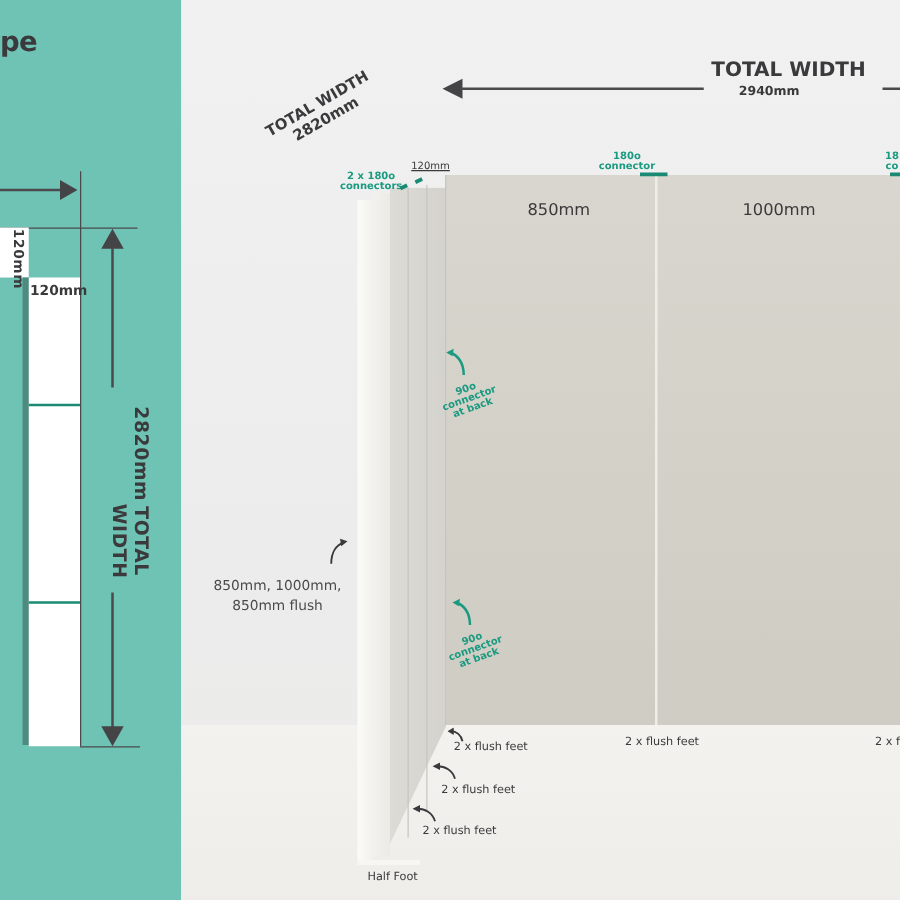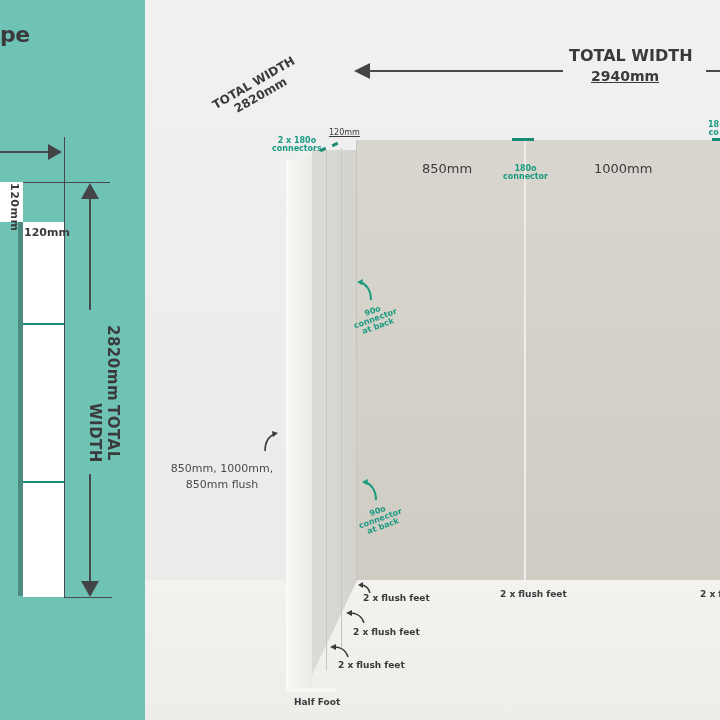--- a/index.html
+++ b/index.html
@@ -25,21 +25,21 @@
   .floor { left:145px; top:580px; width:575px; height:140px; background:linear-gradient(180deg,#f4f2ee 0%,#efede9 100%); }
   .back-wall { left:356px; top:140px; width:364px; height:440px; background:linear-gradient(180deg,#d8d6ce 0%,#d3d0c7 60%,#cfccc3 100%); }
   .seam { background:#efede8; width:2px; }
   .side-wall-1 { left:286px; top:160px; width:12px; height:530px; background:linear-gradient(90deg,#fbfbf8,#f2f1ec); }
   .side-wall-2 { left:298px; top:155px; width:14px; height:530px; background:linear-gradient(90deg,#f3f2ee,#ebeae5); }
   .side-wall-3 { left:312px; top:150px; width:45px; height:525px; background:linear-gradient(90deg,#dcdbd6,#d3d2cc); clip-path:polygon(0 0,100% 0,100% 82%,0 100%); }
   .thin-line { background:#c6c5bf; width:1px; }
   .dim-text { color:#3a3a3c; font-weight:bold; }
   .green-text { color:#1a9a80; font-weight:bold; text-align:center; line-height:1; }
   .green-bar { background:#1a8a74; height:3px; }
-  .label { color:#3a3a3c; font-size:9px; font-weight:bold; white-space:nowrap; }
+  .label { color:#3a3a3c; font-size:9px; font-weight:normal; white-space:nowrap; }
 </style>
 </head>
 <body>
 
 <div class="abs teal-panel"></div>
 <div class="abs panel-title">pe</div>
 
 <div class="abs dark-line" style="left:0;top:151px;width:50px;height:2px;"></div>
 <div class="abs arrow-right" style="left:48px;top:144px;"></div>
 <div class="abs dark-line" style="left:64px;top:137px;width:1px;height:460px;"></div>
@@ -62,21 +62,21 @@
 </div>
 <div class="abs dark-line" style="left:89px;top:474px;width:2px;height:112px;"></div>
 <div class="abs arrow-down" style="left:81px;top:581px;"></div>
 
 <div class="abs scene"></div>
 <div class="abs floor"></div>
 
 <div class="abs arrow-left" style="left:354px;top:63px;"></div>
 <div class="abs dark-line" style="left:368px;top:70px;width:195px;height:2px;"></div>
 <div class="abs dim-text" style="left:569px;top:46px;font-size:16px;">TOTAL WIDTH</div>
-<div class="abs dim-text" style="left:591px;top:68px;font-size:14px;text-decoration:underline;">2940mm</div>
+<div class="abs dim-text" style="left:591px;top:68px;font-size:10px;">2940mm</div>
 <div class="abs dark-line" style="left:706px;top:70px;width:14px;height:2px;"></div>
 
 <div class="abs dim-text" style="left:210px;top:100px;font-size:12px;transform:rotate(-30deg);transform-origin:left top;text-align:center;line-height:14px;">
   <div>TOTAL WIDTH</div>
   <div>2820mm</div>
 </div>
 
 <div class="abs back-wall"></div>
 <div class="abs seam" style="left:524px;top:140px;height:440px;"></div>
 <div class="abs dim-text" style="left:422px;top:161px;font-size:13px;font-weight:normal;">850mm</div>
@@ -90,21 +90,21 @@
 <div class="abs thin-line" style="left:356px;top:140px;height:440px;"></div>
 
 <div class="abs green-text" style="left:272px;top:137px;font-size:8px;">
   <div>2 x 180o</div>
   <div>connectors</div>
 </div>
 <div class="abs green-bar" style="left:320px;top:148px;width:6px;transform:rotate(-25deg);"></div>
 <div class="abs green-bar" style="left:332px;top:143px;width:6px;transform:rotate(-25deg);"></div>
 <div class="abs label" style="left:329px;top:128px;font-size:8px;font-weight:normal;text-decoration:underline;">120mm</div>
 
-<div class="abs green-text" style="left:503px;top:121px;font-size:8px;margin-top:44px;">
+<div class="abs green-text" style="left:479px;top:121px;font-size:8px;">
   <div>180o</div>
   <div>connector</div>
 </div>
 <div class="abs green-bar" style="left:512px;top:138px;width:22px;"></div>
 <div class="abs green-text" style="left:708px;top:121px;font-size:8px;">
   <div>18</div>
   <div>co</div>
 </div>
 <div class="abs green-bar" style="left:712px;top:138px;width:8px;"></div>
 

